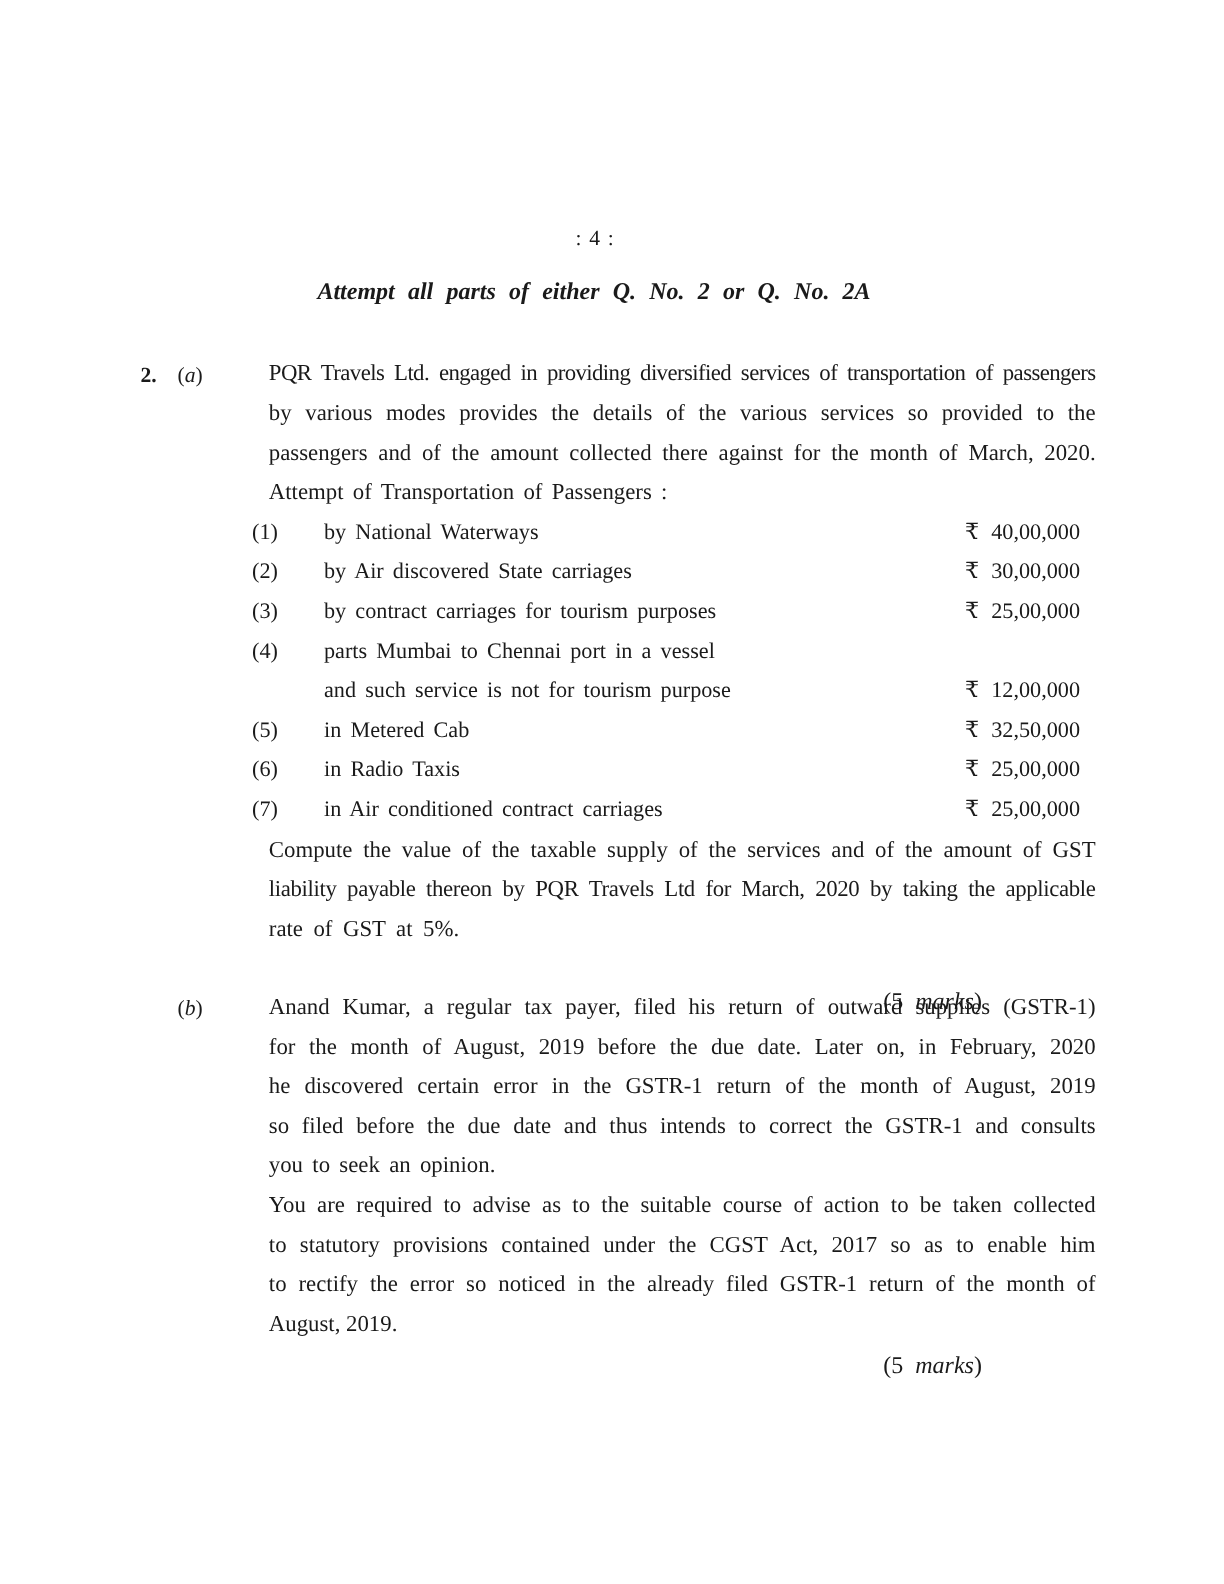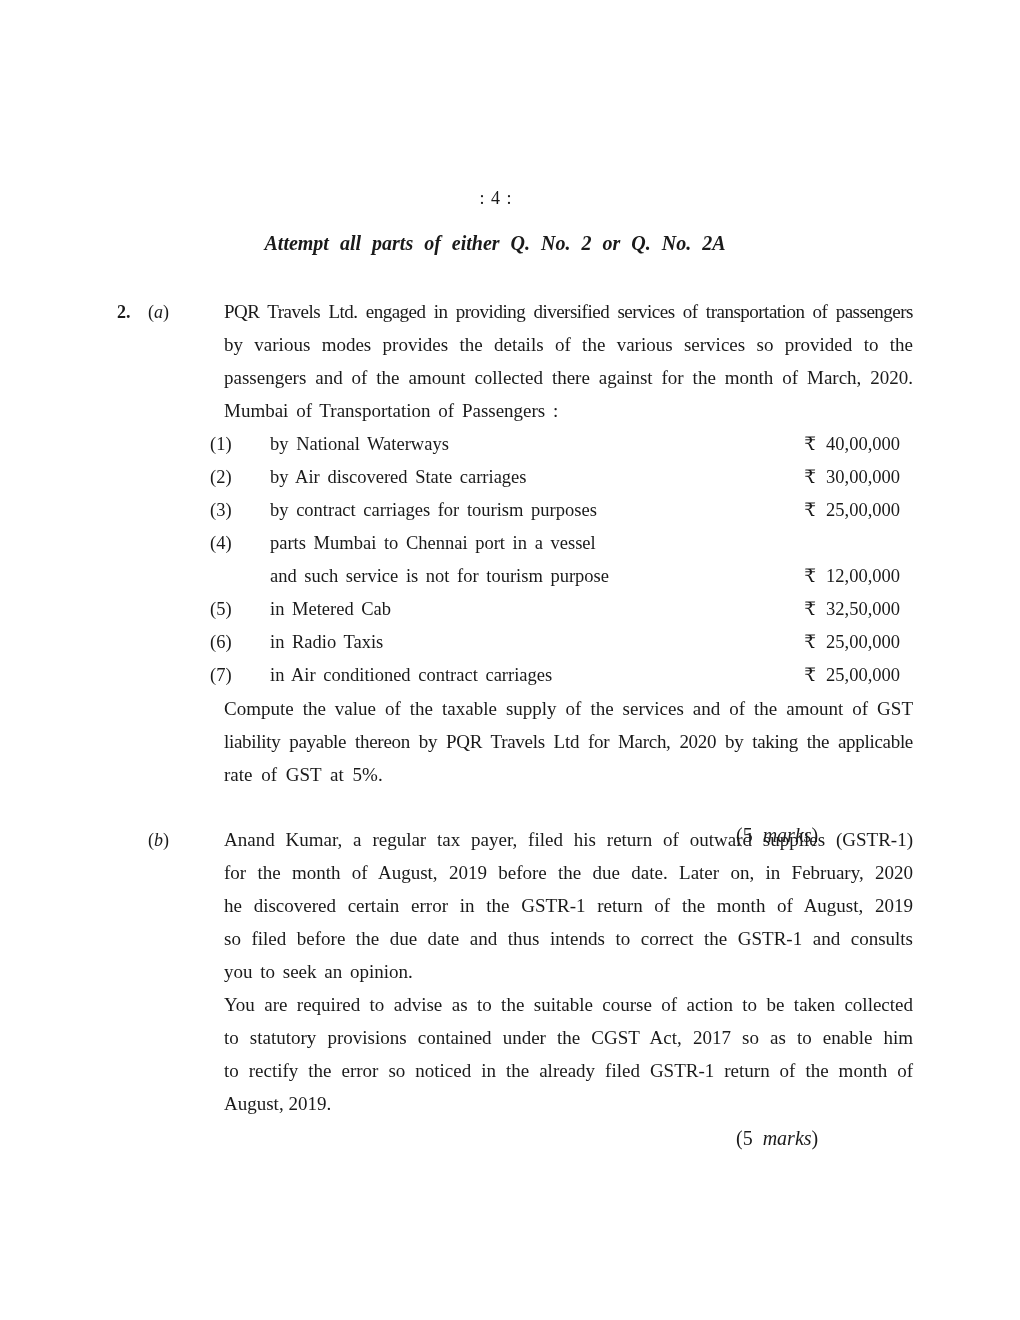--- a/index.html
+++ b/index.html
@@ -42,21 +42,21 @@
 <div class="abs page-number">: 4 :</div>
 <div class="abs instruction">Attempt all parts of either Q. No. 2 or Q. No. 2A</div>
 
 <div class="abs qnum" style="top:302px;">2.</div>
 <div class="abs part-label" style="top:302px;">(<i>a</i>)</div>
 
 <div class="abs para" style="top:295px;">
   <span class="line" style="letter-spacing:-0.5px;">PQR Travels Ltd. engaged in providing diversified services of transportation of passengers</span>
   <span class="line">by various modes provides the details of the various services so provided to the</span>
   <span class="line">passengers and of the amount collected there against for the month of March, 2020.</span>
-  <span class="line last" style="word-spacing:3px;">Mumbai of Transportation of Passengers :</span>
+  <span class="line last" style="word-spacing:3px;">Attempt of Transportation of Passengers :</span>
 </div>
 
 <div class="abs item-row" style="top:428px;">
   <span class="item-num">(1)</span>
   <span class="item-desc">by National Waterways</span>
   <span class="item-amt"><span class="rupee">₹</span><span>40,00,000</span></span>
 </div>
 <div class="abs item-row" style="top:461px;">
   <span class="item-num">(2)</span>
   <span class="item-desc">by Air discovered State carriages</span>

